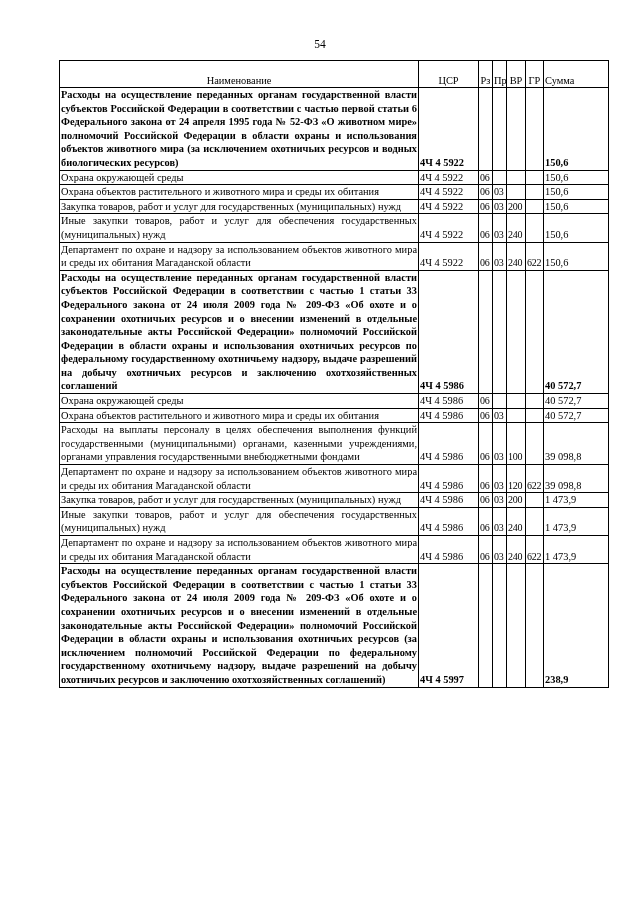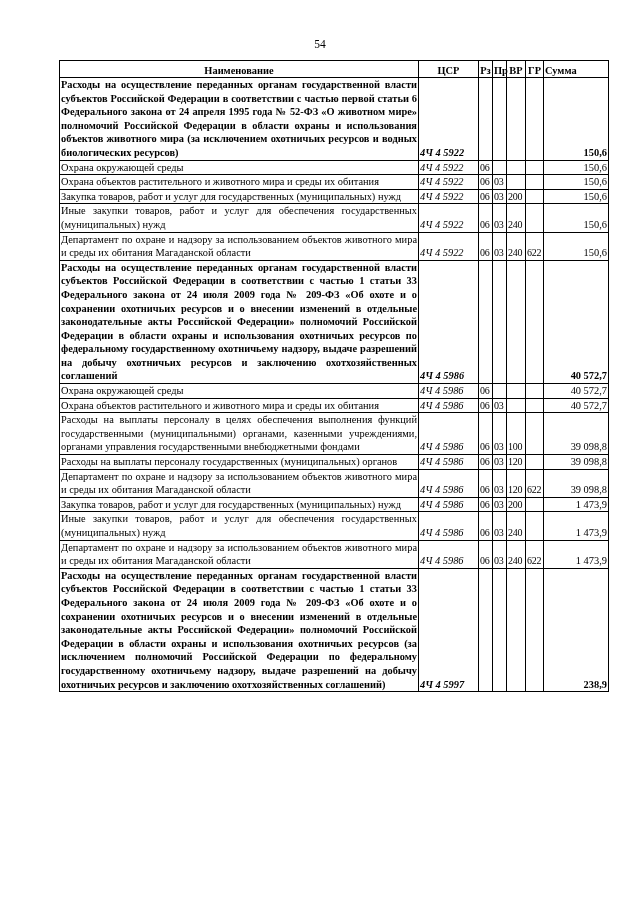--- a/index.html
+++ b/index.html
@@ -3,33 +3,33 @@
 <meta charset="utf-8">
 <style>
   html, body { margin: 0; padding: 0; background: #ffffff; }
   body { width: 640px; height: 905px; position: relative; overflow: hidden;
          font-family: "Liberation Serif", "DejaVu Serif", serif; color: #000; }
   .page-number { position: absolute; top: 38px; left: 0; width: 640px; text-align: center;
                  font-size: 11.5px; }
   table.budget { position: absolute; top: 60px; left: 59px; width: 549px;
                  border-collapse: collapse; table-layout: fixed; font-size: 10.4px; line-height: 13.6px; }
   table.budget th, table.budget td { border: 1px solid #000; padding: 0 1px; vertical-align: bottom; }
-  table.budget th { font-weight: bold; height: 12px; line-height: 12px; padding-top: 4px; }
+  table.budget th { font-weight: normal; height: 12px; line-height: 12px; padding-top: 14px; }
   col.c-name { width: 359px; }
   col.c-csr  { width: 60px; }
   col.c-rz   { width: 14px; }
   col.c-pr   { width: 14px; }
   col.c-vr   { width: 19px; }
   col.c-gr   { width: 18px; }
   col.c-sum  { width: 65px; }
   td.name { text-align: justify; text-align-last: left; padding-left: 2px; padding-right: 3px; }
   th.name-h { text-align: center; }
-  td.csr { padding-left: 4px; white-space: nowrap; font-style: italic; }
+  td.csr { padding-left: 4px; white-space: nowrap; }
   td.code { white-space: nowrap; padding: 0 0 0 0; font-size: 10px; letter-spacing: -0.3px; }
-  td.sum { text-align: right; white-space: nowrap; padding-right: 1px; }
+  td.sum { white-space: nowrap; padding-right: 1px; }
   th.sum-h { text-align: left; padding-right: 1px; }
   tr.bold td { font-weight: bold; }
 </style>
 </head>
 <body>
 
 <div class="page-number">54</div>
 
 <table class="budget">
   <colgroup>
@@ -137,29 +137,20 @@
       <tr>
         <td class="name">Расходы на выплаты персоналу в целях обеспечения выполнения функций государственными (муниципальными) органами, казенными учреждениями, органами управления государственными внебюджетными фондами</td>
         <td class="csr">4Ч 4 5986</td>
         <td class="code">06</td>
         <td class="code">03</td>
         <td class="code">100</td>
         <td class="code"></td>
         <td class="sum">39 098,8</td>
       </tr>
       <tr>
-        <td class="name">Расходы на выплаты персоналу государственных (муниципальных) органов</td>
-        <td class="csr">4Ч 4 5986</td>
-        <td class="code">06</td>
-        <td class="code">03</td>
-        <td class="code">120</td>
-        <td class="code"></td>
-        <td class="sum">39 098,8</td>
-      </tr>
-      <tr>
         <td class="name">Департамент по охране и надзору за использованием объектов животного мира и среды их обитания Магаданской области</td>
         <td class="csr">4Ч 4 5986</td>
         <td class="code">06</td>
         <td class="code">03</td>
         <td class="code">120</td>
         <td class="code">622</td>
         <td class="sum">39 098,8</td>
       </tr>
       <tr>
         <td class="name">Закупка товаров, работ и услуг для государственных (муниципальных) нужд</td>

